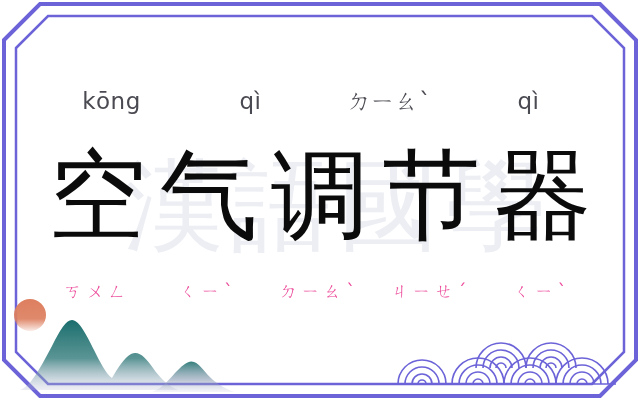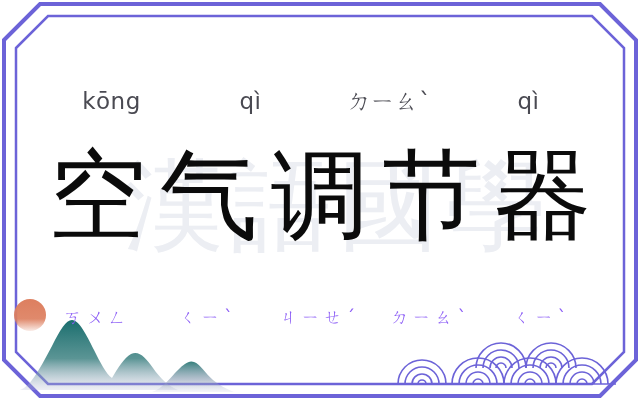--- a/index.html
+++ b/index.html
@@ -93,24 +93,23 @@
     display:flex;
     justify-content:space-between;
     align-items:center;
     z-index:3;
   }
   .zhuyin-syllable{
     flex:1 1 0;
     text-align:center;
     font-size:17px;
     letter-spacing:5px;
-    color:#8b5cf6;
+    color:#ec4899;
     font-family:"DejaVu Sans",sans-serif;
     white-space:nowrap;
-    margin-top:26px;
   }
 
   
   #deco-mountains{
     position:absolute;
     left:0;bottom:0;
     width:340px;height:110px;
     z-index:2;
     pointer-events:none;
   }
@@ -157,22 +156,22 @@
     <span class="hanzi-char">空</span>
     <span class="hanzi-char">气</span>
     <span class="hanzi-char">调</span>
     <span class="hanzi-char">节</span>
     <span class="hanzi-char">器</span>
   </div>
 
   <div id="zhuyin-row">
     <span class="zhuyin-syllable">ㄎㄨㄥ</span>
     <span class="zhuyin-syllable">ㄑㄧˋ</span>
+    <span class="zhuyin-syllable">ㄉㄧㄠˋ</span>
     <span class="zhuyin-syllable">ㄐㄧㄝˊ</span>
-    <span class="zhuyin-syllable">ㄉㄧㄠˋ</span>
     <span class="zhuyin-syllable">ㄑㄧˋ</span>
   </div>
 
   <div id="deco-mountains">
     <svg width="340" height="110" viewBox="0 0 340 110">
       <defs>
         <linearGradient id="gMount" x1="0" y1="0" x2="0" y2="1">
           <stop offset="0%" stop-color="#1a6e6e" stop-opacity="1"></stop>
           <stop offset="55%" stop-color="#3e8282" stop-opacity=".85"></stop>
           <stop offset="100%" stop-color="#b9bcd4" stop-opacity=".25"></stop>

